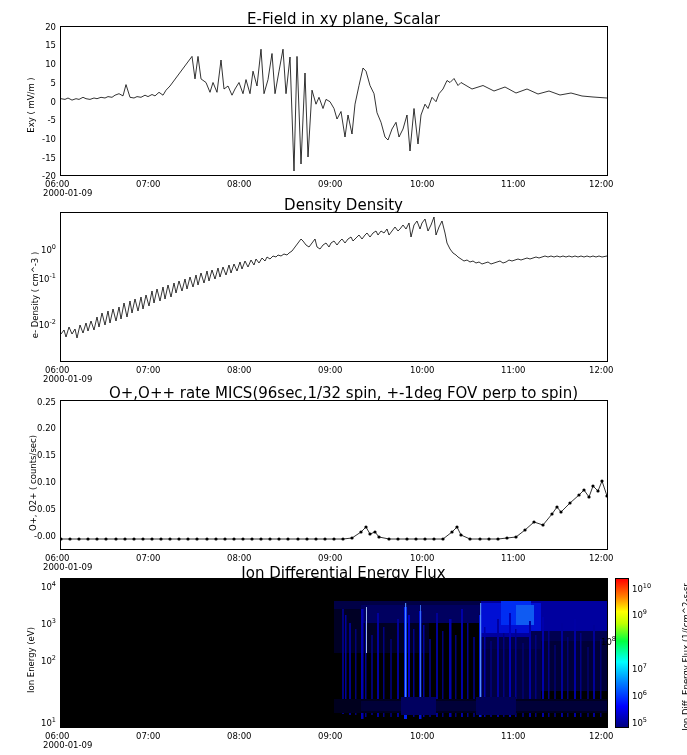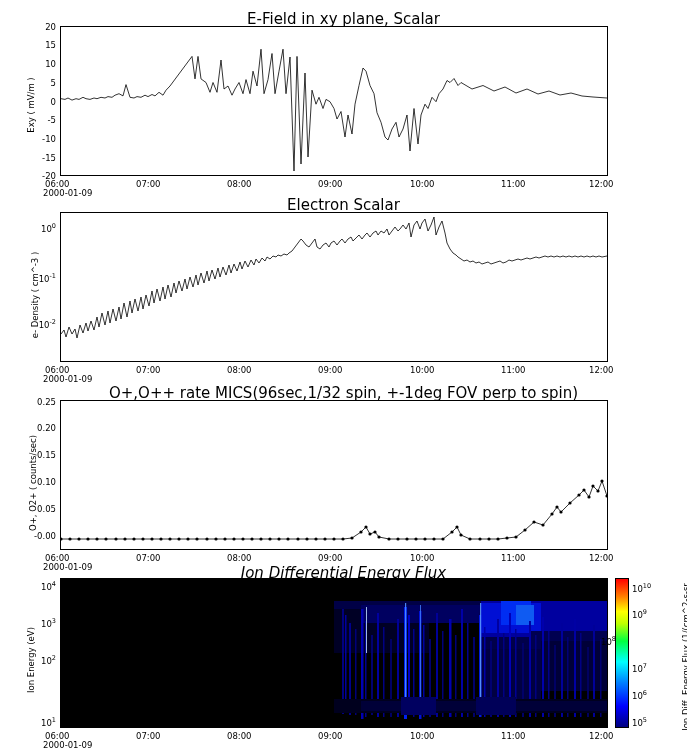--- a/index.html
+++ b/index.html
@@ -100,32 +100,32 @@
   <div class="tick-x-label" style="left:136px;top:179px;">07:00</div>
   <div class="tick-x-label" style="left:227px;top:179px;">08:00</div>
   <div class="tick-x-label" style="left:318px;top:179px;">09:00</div>
   <div class="tick-x-label" style="left:410px;top:179px;">10:00</div>
   <div class="tick-x-label" style="left:501px;top:179px;">11:00</div>
   <div class="tick-x-label" style="left:589px;top:179px;">12:00</div>
   <div class="date-label" style="left:43px;top:188px;">2000-01-09</div>
 </div>
 
 <div class="panel" style="top:190px;height:190px;">
-  <div class="plot-title" style="top:6px;">Electron Scalar</div>
+  <div class="plot-title" style="top:6px;">Density Density</div>
   <div class="ylabel" style="left:-25px;top:100px;width:120px;text-align:center;transform:rotate(-90deg);">e- Density ( cm^-3 )</div>
 
   <div class="frame" style="left:60px;top:22px;width:548px;height:150px;">
     <svg width="546" height="148" viewBox="0 0 546 148">
       <polyline fill="none" stroke="#000" stroke-width="0.8" points="
 0,121 3,117 5,124 8,114 11,121 14,116 16,125 19,112 22,120 25,110 27,118 30,108 33,117 36,104 38,114 41,100 44,112 47,98 49,110 52,96 55,108 58,94 60,106 63,90 66,104 69,88 71,100 74,86 77,98 80,84 82,96 85,82 88,93 91,78 93,90 96,76 99,88 102,74 104,86 107,72 110,84 113,70 115,80 118,68 121,78 124,66 126,76 129,64 132,74 135,62 137,72 140,60 143,70 146,58 148,68 151,57 154,66 157,55 159,64 162,54 165,62 168,52 170,60 173,51 176,58 179,49 181,56 184,48 187,54 190,47 193,52 195,46 198,50 201,45 204,48 206,44 209,46 212,43 215,44 217,42 220,43 223,41 226,42 228,40 231,38 234,34 237,30 240,26 242,28 245,32 248,34 251,30 254,26 256,34 259,36 262,32 265,30 268,34 270,30 273,28 276,32 279,28 281,26 284,30 287,26 290,24 292,28 295,25 298,22 301,26 304,22 306,20 309,24 312,20 315,18 317,22 320,18 323,20 326,16 328,22 331,18 334,14 337,18 339,16 342,12 345,16 348,10 350,24 353,12 356,8 359,16 361,10 364,6 367,18 370,12 373,4 375,22 378,14 381,8 384,20 386,30 389,36 392,40 395,42 397,44 400,46 403,48 406,47 409,49 412,48 415,50 418,49 421,51 424,50 427,49 430,51 433,50 436,49 439,48 442,50 445,49 448,47 451,48 454,47 457,46 460,47 463,46 466,45 469,46 472,45 475,44 478,45 481,44 484,43 487,44 490,43 493,44 496,43 499,44 502,43 505,44 508,43 511,44 514,43 517,44 520,43 523,44 526,43 529,44 532,43 535,44 538,43 541,44 546,43
       "></polyline>
     </svg>
   </div>
 
-  <div class="tick-y-label" style="left:26px;top:32px;width:30px;">10<span class="sup">0</span></div>
+  <div class="tick-y-label" style="left:26px;top:53px;width:30px;">10<span class="sup">0</span></div>
   <div class="tick-y-label" style="left:22px;top:82px;width:34px;">10<span class="sup">-1</span></div>
   <div class="tick-y-label" style="left:22px;top:128px;width:34px;">10<span class="sup">-2</span></div>
 
   <div class="tick-x-label" style="left:45px;top:175px;">06:00</div>
   <div class="tick-x-label" style="left:136px;top:175px;">07:00</div>
   <div class="tick-x-label" style="left:227px;top:175px;">08:00</div>
   <div class="tick-x-label" style="left:318px;top:175px;">09:00</div>
   <div class="tick-x-label" style="left:410px;top:175px;">10:00</div>
   <div class="tick-x-label" style="left:501px;top:175px;">11:00</div>
   <div class="tick-x-label" style="left:589px;top:175px;">12:00</div>
@@ -225,21 +225,21 @@
   <div class="tick-x-label" style="left:136px;top:175px;">07:00</div>
   <div class="tick-x-label" style="left:227px;top:175px;">08:00</div>
   <div class="tick-x-label" style="left:318px;top:175px;">09:00</div>
   <div class="tick-x-label" style="left:410px;top:175px;">10:00</div>
   <div class="tick-x-label" style="left:501px;top:175px;">11:00</div>
   <div class="tick-x-label" style="left:589px;top:175px;">12:00</div>
   <div class="date-label" style="left:43px;top:184px;">2000-01-09</div>
 </div>
 
 <div class="panel" style="top:560px;height:195px;">
-  <div class="plot-title" style="top:4px;font-style:italic;">Ion Differential Energy Flux</div>
+  <div class="plot-title" style="top:4px;">Ion Differential Energy Flux</div>
   <div class="ylabel" style="left:-19px;top:95px;width:100px;text-align:center;transform:rotate(-90deg);">Ion Energy (eV)</div>
 
   <div class="frame" style="left:60px;top:18px;width:548px;height:150px;background:#000;">
     <svg width="546" height="148" viewBox="0 0 546 148">
       <rect x="0" y="0" width="546" height="148" fill="#000000"></rect>
       <defs>
         <linearGradient id="gblue" x1="0" y1="0" x2="0" y2="1">
           <stop offset="0%" stop-color="#000030"></stop>
           <stop offset="30%" stop-color="#0000c0"></stop>
           <stop offset="70%" stop-color="#0020ff"></stop>

